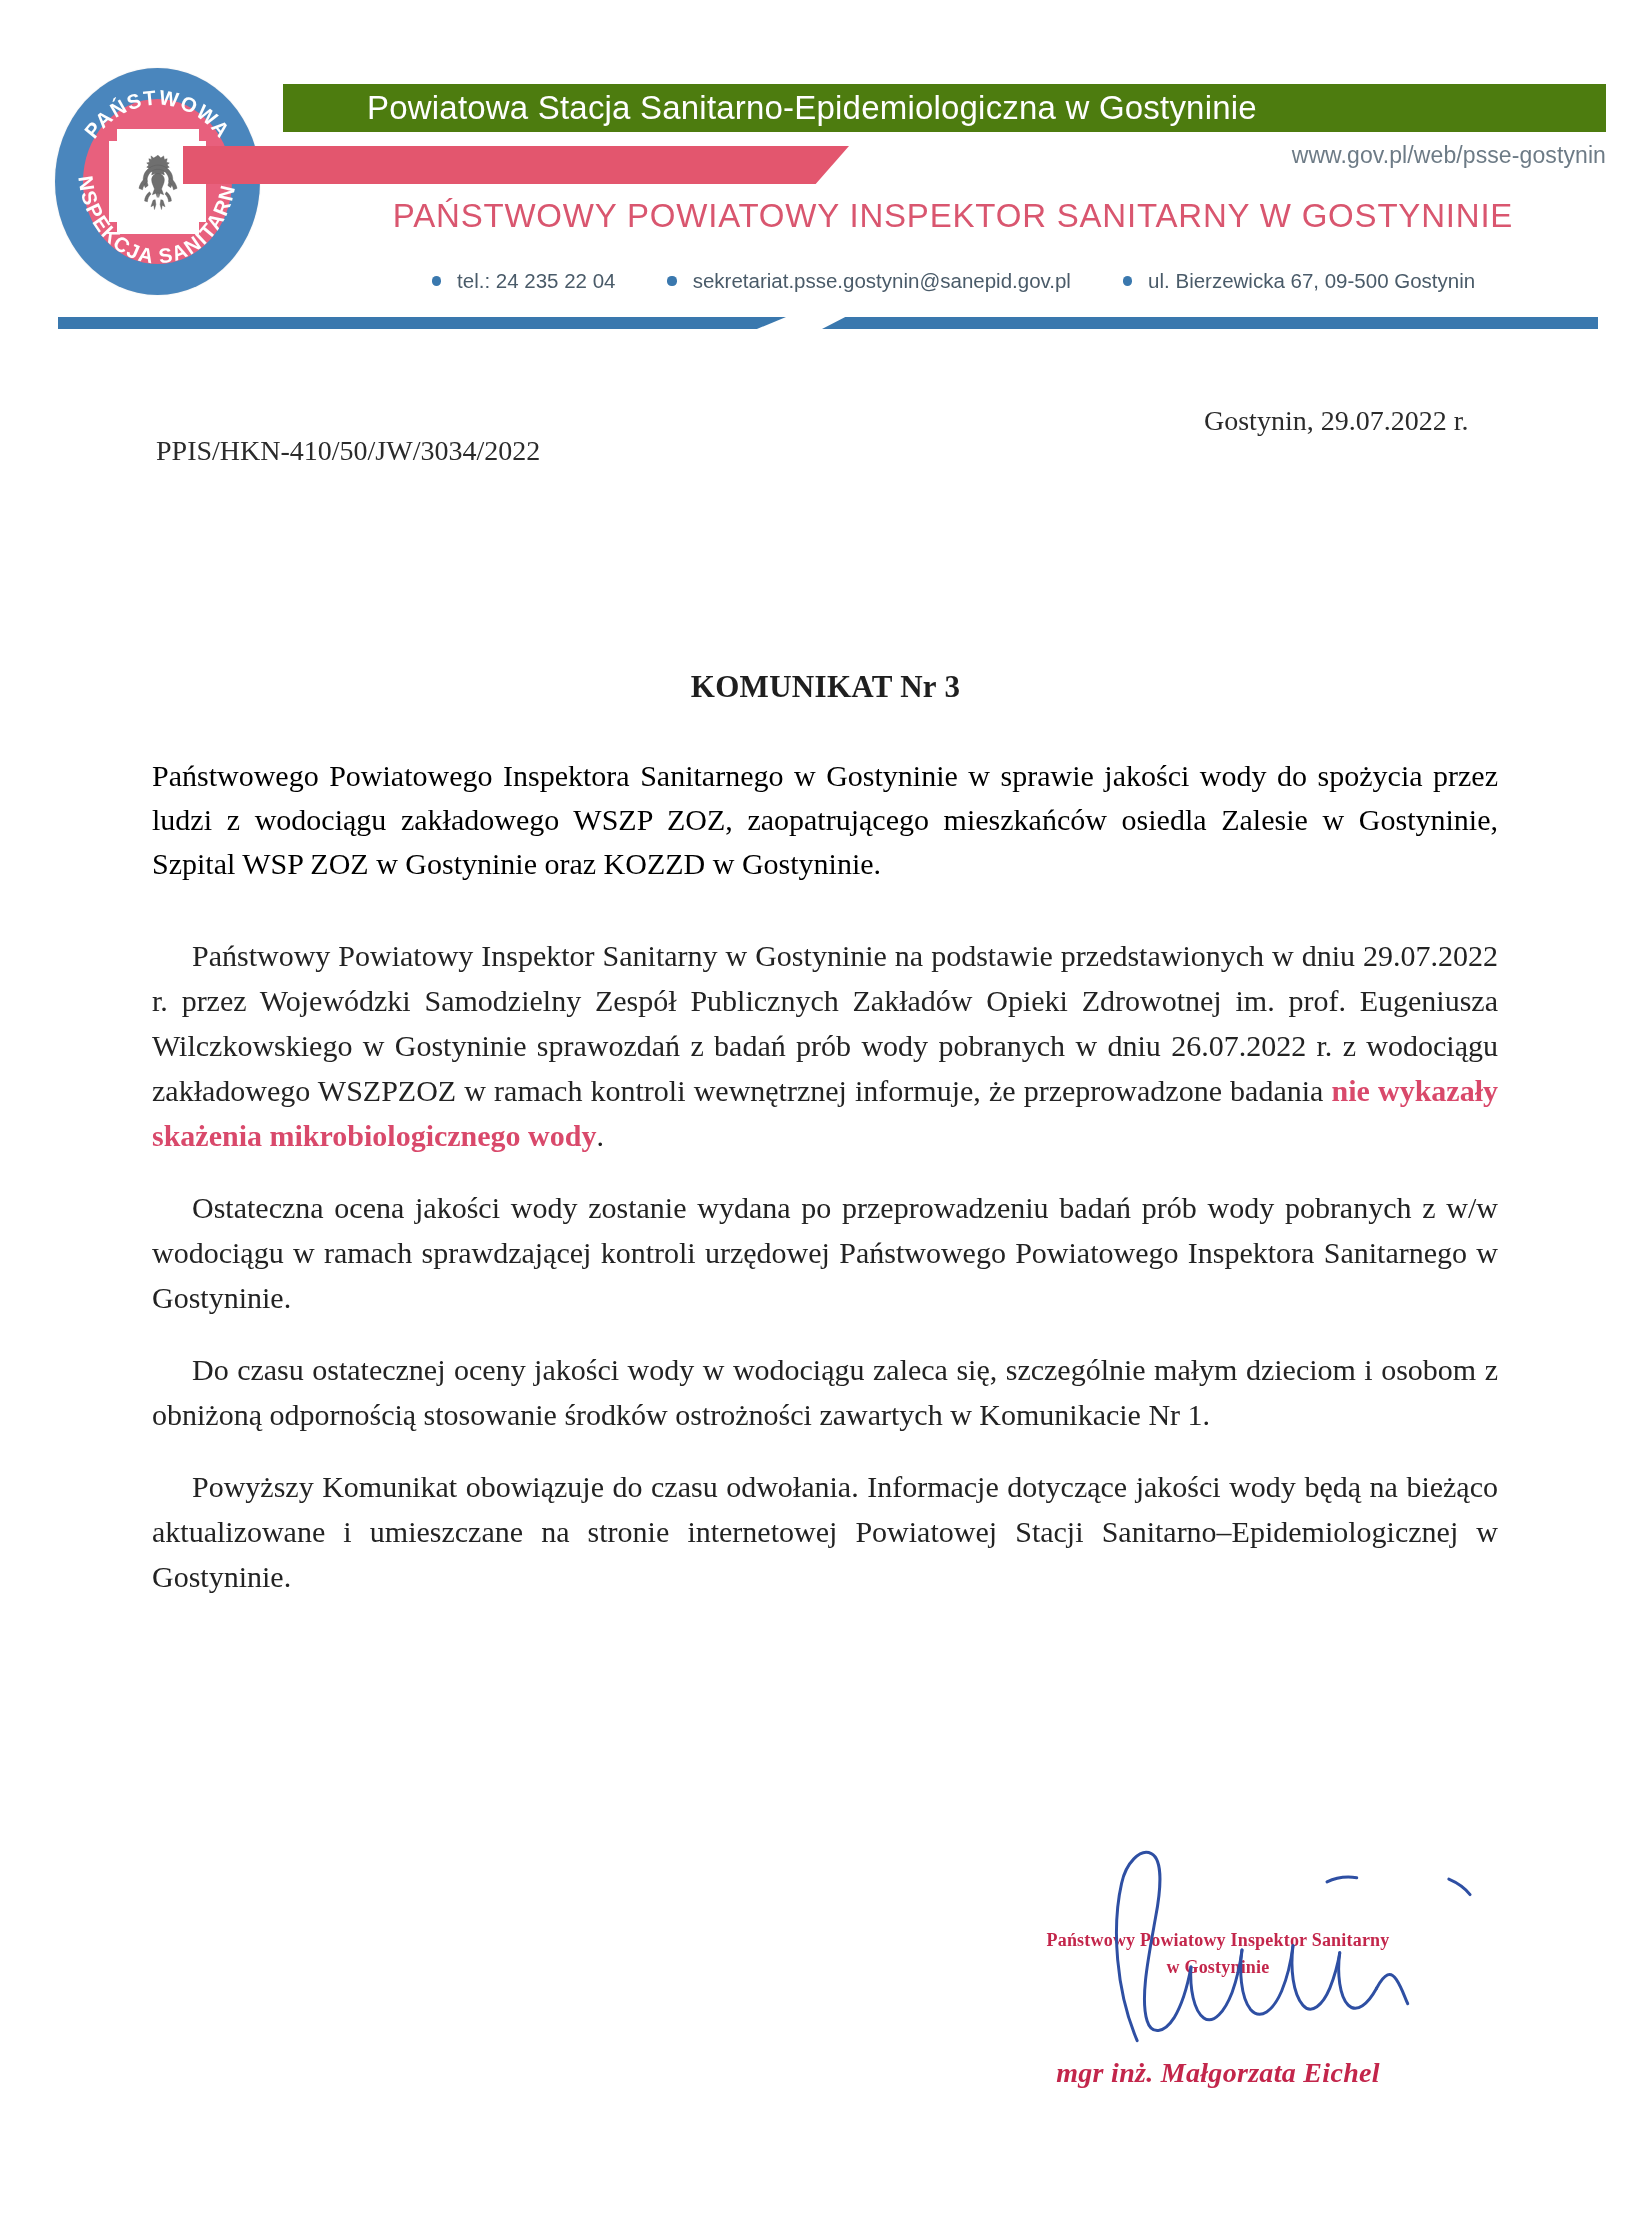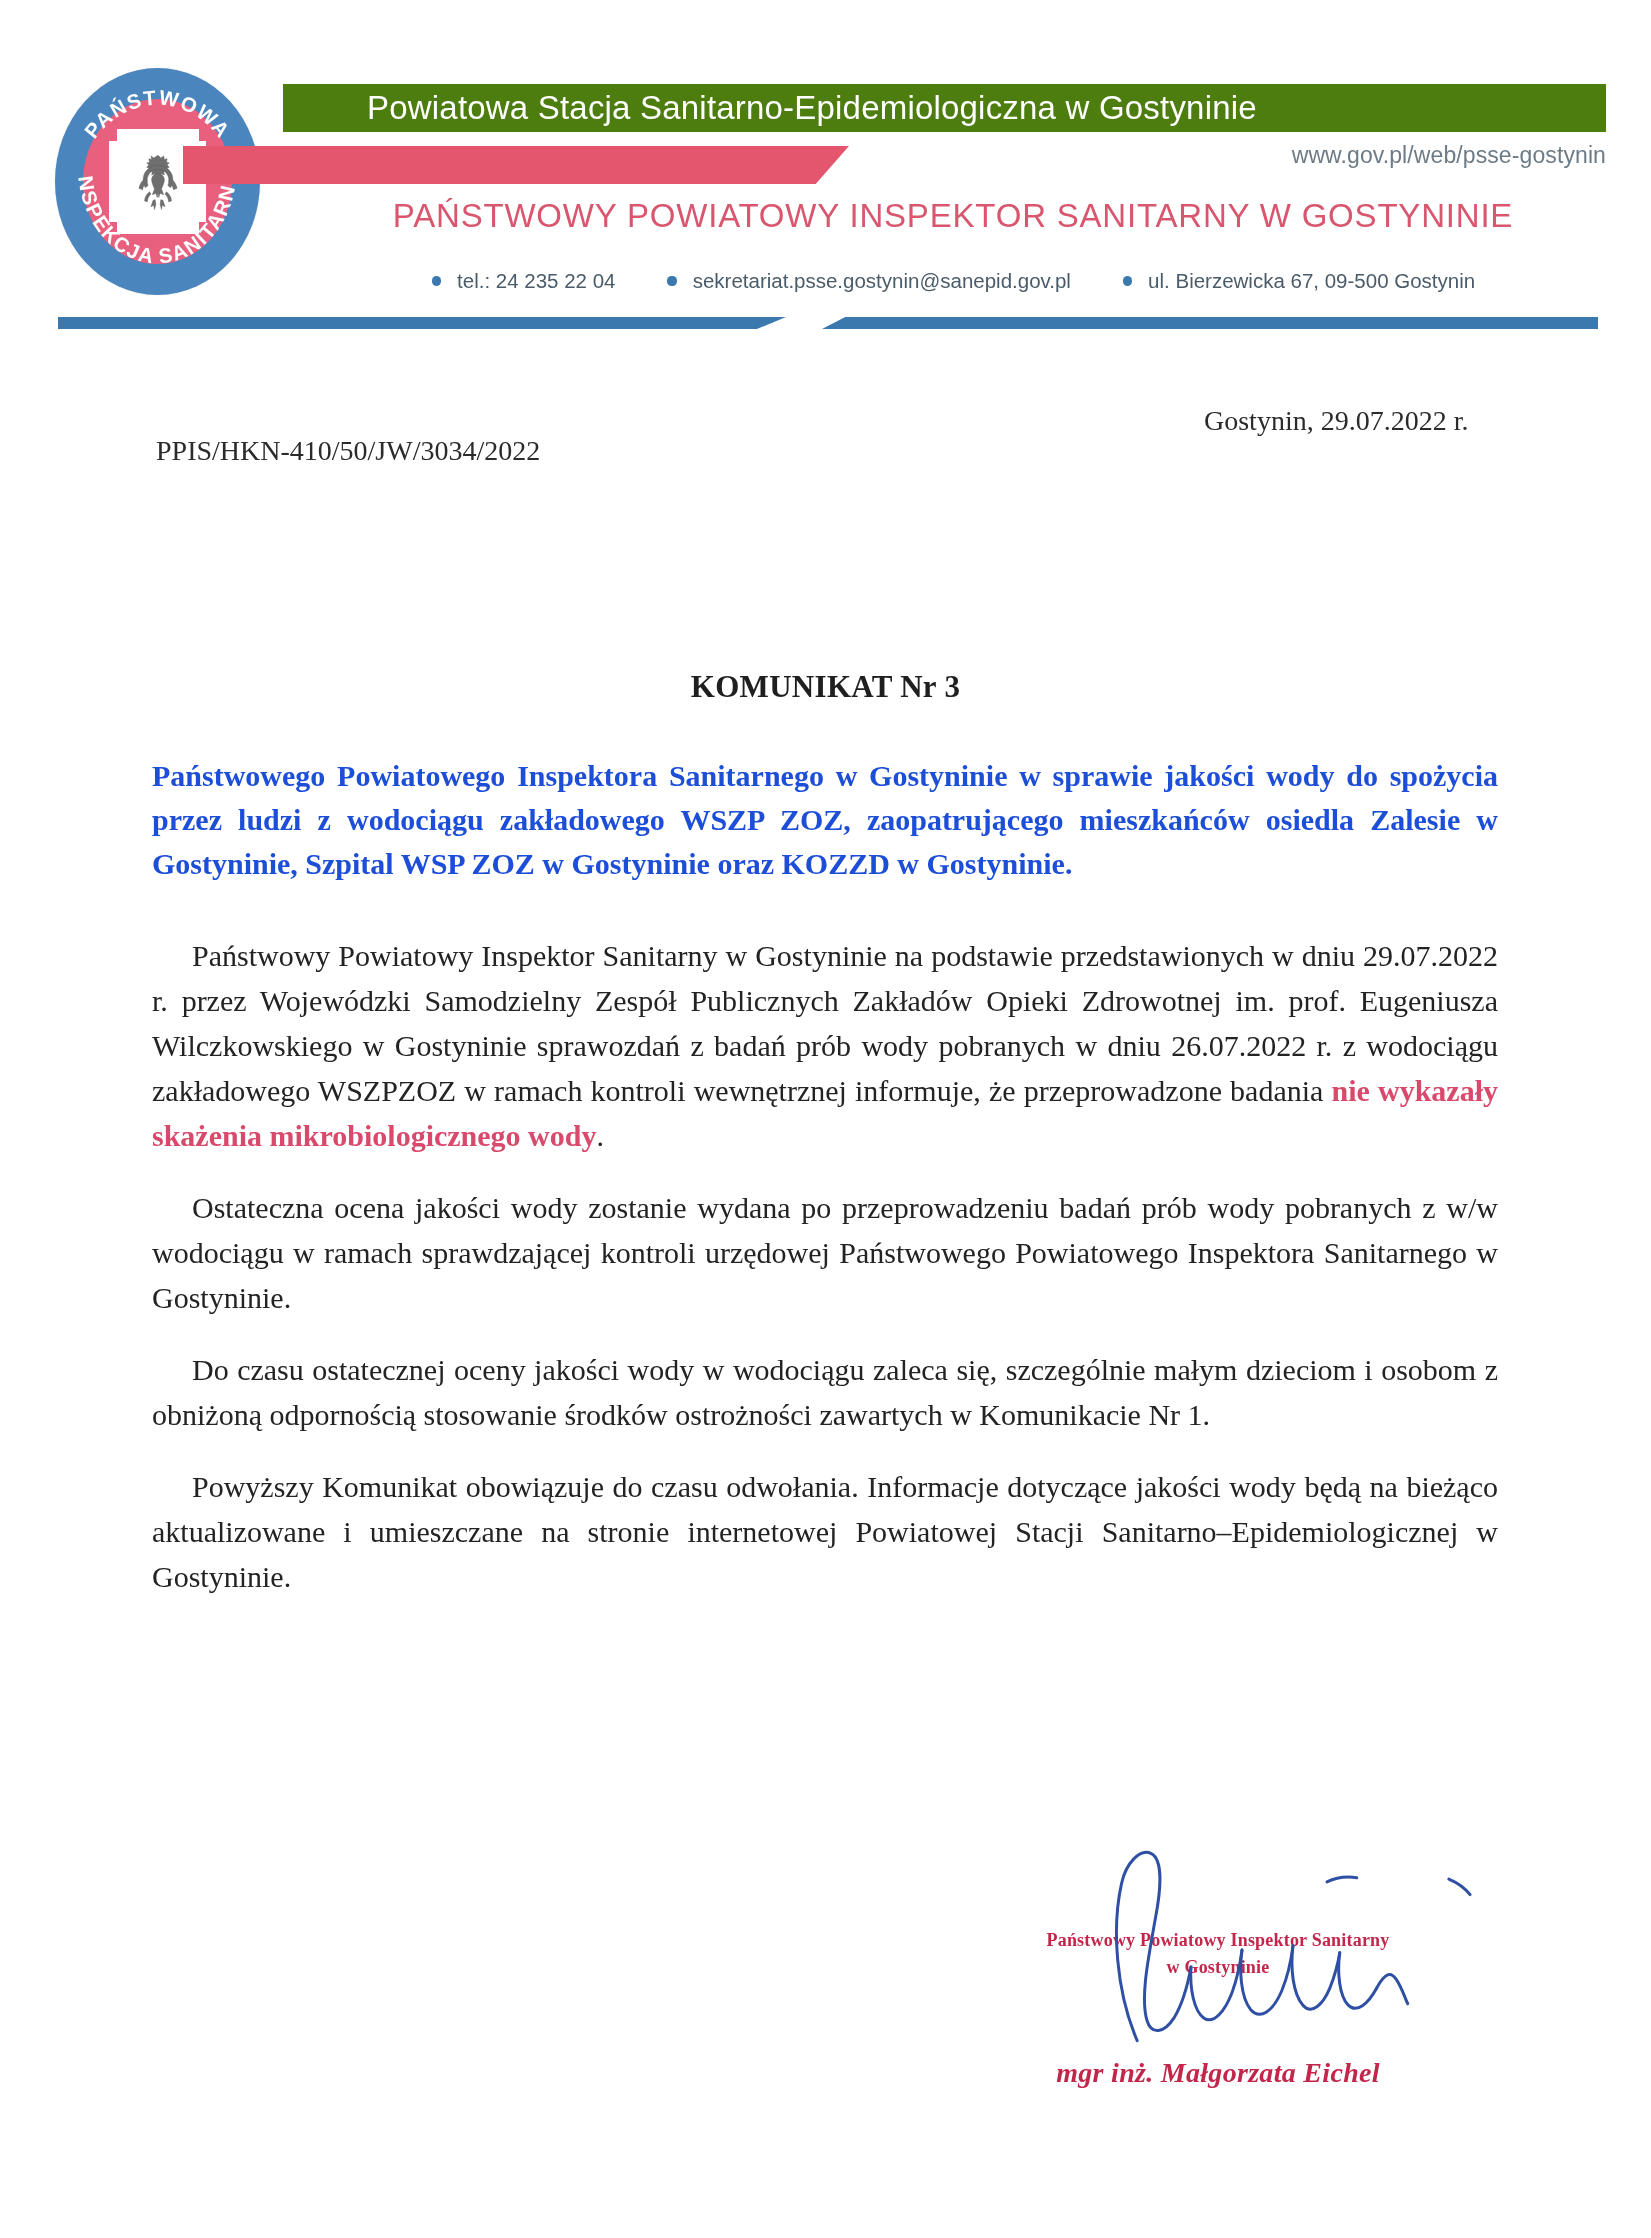--- a/index.html
+++ b/index.html
@@ -239,22 +239,22 @@
 
   p.para {
     margin: 0 0 27px 0;
     font-size: 30px;
     line-height: 1.50;
     color: #232323;
     text-align: justify;
     text-justify: inter-word;
   }
   p.lead {
-    font-weight: bold;
-    color: #1d4ed8;
+    font-weight: normal;
+    color: #000000;
     margin-bottom: 47px;
     line-height: 1.47;
   }
   p.indent {
     text-indent: 40px;
   }
   .hl-red {
     color: #d9496b;
     font-weight: bold;
   }

